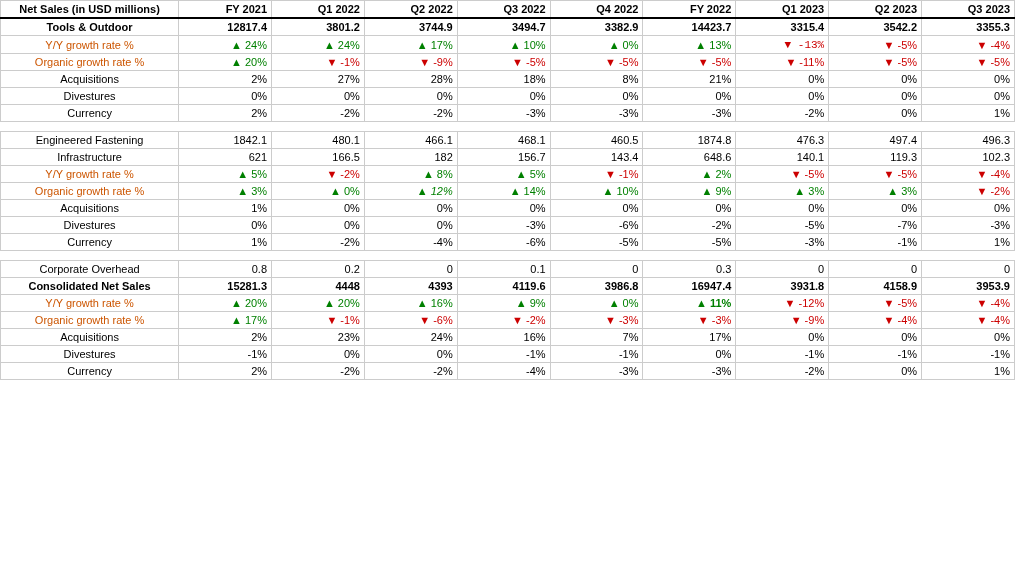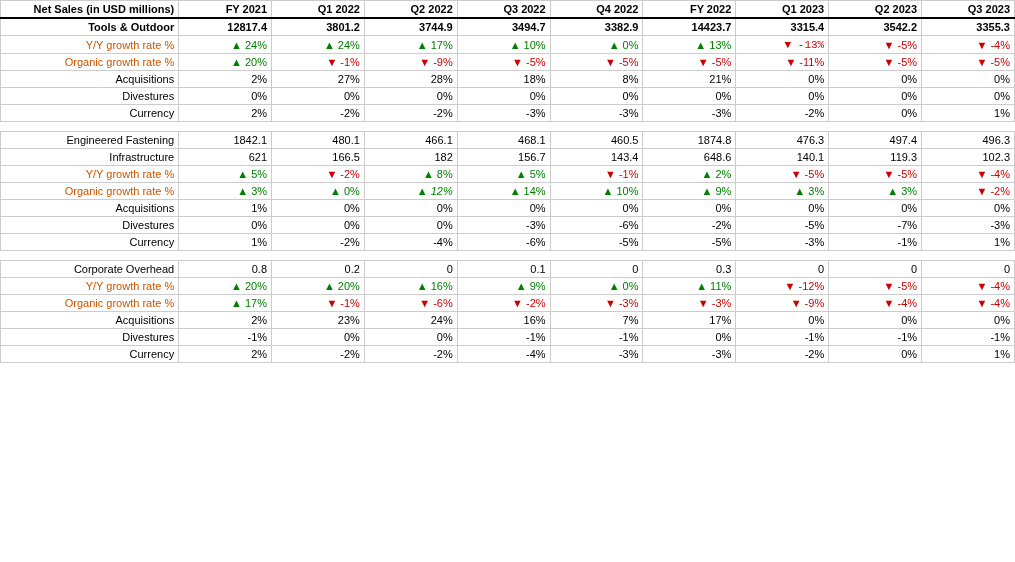--- a/index.html
+++ b/index.html
@@ -16,21 +16,21 @@
       table-layout: fixed;
     }
     th, td {
       border: 1px solid #ccc;
       padding: 2px 4px;
       text-align: right;
       white-space: nowrap;
       overflow: hidden;
     }
     th:first-child, td:first-child {
-      text-align: right;
+      text-align: center;
       width: 165px;
       margin-left: 28px;
     }
     th {
       background: #fff;
       font-weight: bold;
       font-size: 11px;
       border-bottom: 2px solid #000;
     }
     .col-header {
@@ -247,28 +247,40 @@
         <td>0.8</td>
         <td>0.2</td>
         <td>0</td>
         <td>0.1</td>
         <td>0</td>
         <td>0.3</td>
         <td>0</td>
         <td>0</td>
         <td>0</td>
       </tr>
+      <tr class="bold-row">
+        <td>Consolidated Net Sales</td>
+        <td>15281.3</td>
+        <td>4448</td>
+        <td>4393</td>
+        <td>4119.6</td>
+        <td>3986.8</td>
+        <td>16947.4</td>
+        <td>3931.8</td>
+        <td>4158.9</td>
+        <td>3953.9</td>
+      </tr>
       <tr>
         <td style="color: rgb(204, 85, 0);">Y/Y growth rate %</td>
         <td><span style="color: rgb(0, 128, 0);">▲&nbsp;20%</span></td>
         <td><span style="color: rgb(0, 128, 0);">▲&nbsp;20%</span></td>
         <td><span style="color: rgb(0, 128, 0);">▲&nbsp;16%</span></td>
         <td><span style="color: rgb(0, 128, 0);">▲&nbsp;9%</span></td>
         <td><span style="color: rgb(0, 128, 0);">▲&nbsp;0%</span></td>
-        <td><span style="color: rgb(0, 128, 0);">▲&nbsp;11%</span></td>
+        <td><span style="color: rgb(0, 128, 0); font-weight: bold;">▲&nbsp;11%</span></td>
         <td><span style="color: rgb(204, 0, 0);">▼&nbsp;-12%</span></td>
         <td><span style="color: rgb(204, 0, 0);">▼&nbsp;-5%</span></td>
         <td><span style="color: rgb(204, 0, 0);">▼&nbsp;-4%</span></td>
       </tr>
       <tr>
         <td style="color: rgb(204, 85, 0);">Organic growth rate %</td>
         <td><span style="color: rgb(0, 128, 0);">▲&nbsp;17%</span></td>
         <td><span style="color: rgb(204, 0, 0);">▼&nbsp;-1%</span></td>
         <td><span style="color: rgb(204, 0, 0);">▼&nbsp;-6%</span></td>
         <td><span style="color: rgb(204, 0, 0);">▼&nbsp;-2%</span></td>

